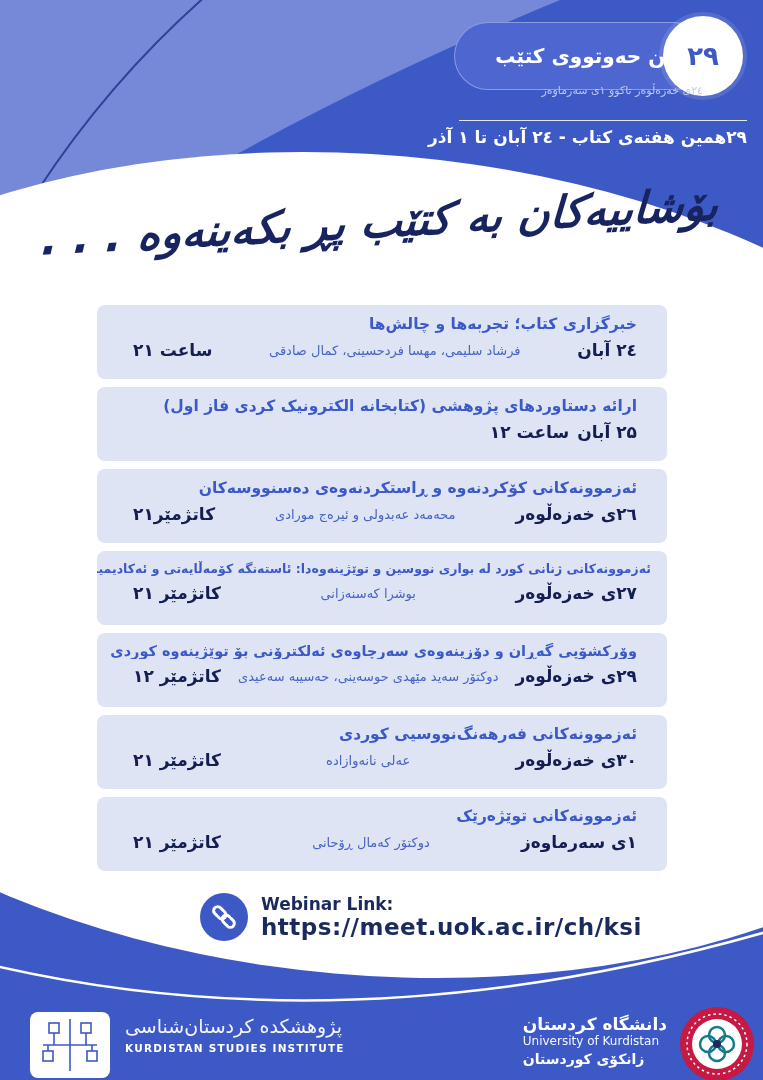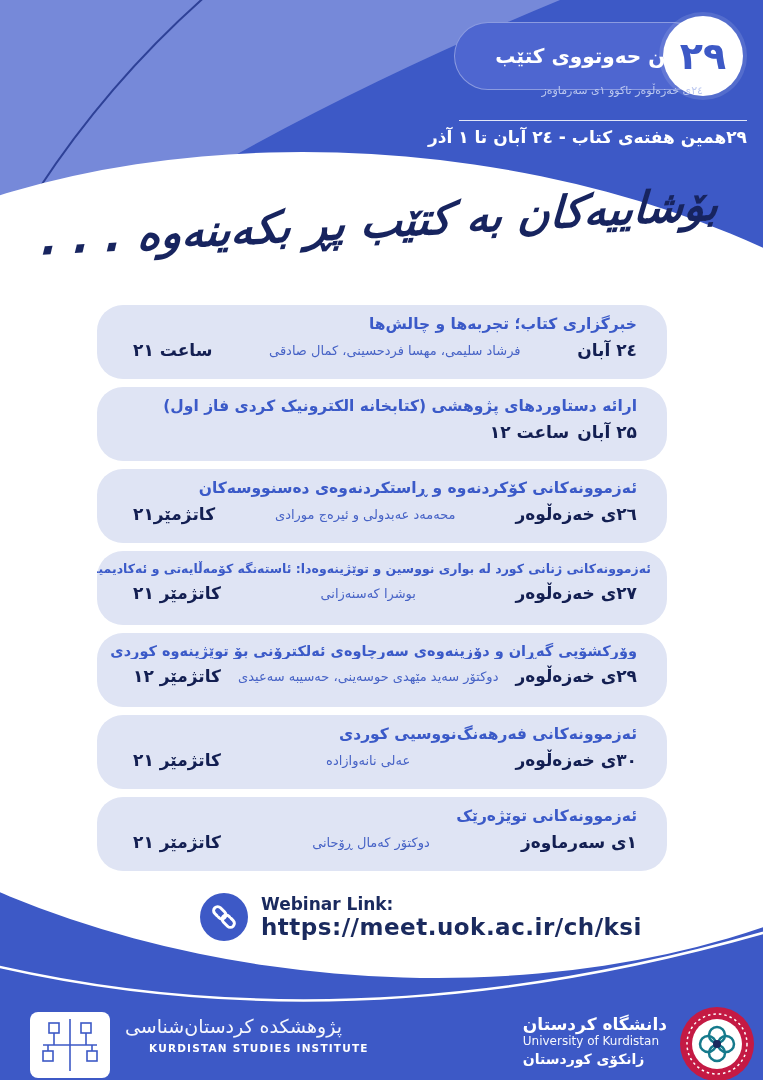--- a/index.html
+++ b/index.html
@@ -9,36 +9,36 @@
 
   
   .header{position:absolute; top:0; right:0; width:340px; z-index:3;}
   .header-pill{position:absolute; top:22px; right:55px; width:252px; height:66px;
     background:#4e66d0; border:1px solid rgba(255,255,255,.35); border-radius:34px;
     display:flex; align-items:center; justify-content:center;}
   .header-pill .t{color:#fff; font-weight:bold; font-size:20px; padding-left:46px; white-space:nowrap;}
   .num-circle{position:absolute; top:16px; right:20px; width:80px; height:80px; border-radius:50%;
     background:#fff; display:flex; align-items:center; justify-content:center;
     box-shadow:0 0 0 4px rgba(255,255,255,.12);}
-  .num-circle .n{color:#3d59c6; font-weight:bold; font-size:38px; line-height:1;}
+  .num-circle .n{color:#3d59c6; font-weight:bold; font-size:26px; line-height:1;}
   .header-sub{position:absolute; top:84px; right:60px; width:252px; text-align:right;
     color:#bdc9f0; font-size:11px; white-space:nowrap;}
   .header-rule{position:absolute; top:120px; right:16px; width:288px; height:1px; background:rgba(255,255,255,.85);}
   .header-line2{position:absolute; top:127px; right:16px; width:288px; text-align:center;
     color:#fff; font-weight:bold; font-size:17px; white-space:nowrap;}
 
   
   .slogan{position:absolute; top:196px; left:30px; width:700px; z-index:2;
     text-align:center; direction:rtl; color:#17245f; font-weight:bold; font-style:italic;
     font-size:44px; transform:rotate(-3deg) skewX(-6deg); letter-spacing:1px; white-space:nowrap;}
 
   
   .events{position:absolute; top:305px; left:97px; width:570px; z-index:2;
     display:flex; flex-direction:column; gap:8px; direction:rtl;}
-  .event-card{height:74px; background:#dfe4f4; border-radius:26px; box-sizing:border-box;
+  .event-card{height:74px; background:#dfe4f4; border-radius:8px; box-sizing:border-box;
     display:flex; flex-direction:column; justify-content:flex-start;}
   .ev-title{padding:10px 30px 0 16px; text-align:right; color:#3b5ac8; font-weight:bold;
     font-size:15.5px; white-space:nowrap; overflow:hidden;}
   .event-card:nth-child(4) .ev-title{font-size:12.5px; padding-right:16px;}
   .event-card:nth-child(5) .ev-title{font-size:14.5px;}
   .ev-row{display:flex; align-items:center; padding:7px 30px 0 36px; gap:8px;}
   .ev-date{color:#131f52; font-weight:bold; font-size:17px; white-space:nowrap;}
   .ev-speakers{flex:1; text-align:center; color:#4763c6; font-size:13px; white-space:nowrap; overflow:hidden;}
   .ev-time{color:#131f52; font-weight:bold; font-size:17px; white-space:nowrap;}
 
@@ -49,21 +49,21 @@
   .webinar-text{display:flex; flex-direction:column;}
   .webinar-label{color:#1a2a5e; font-weight:bold; font-size:17px;}
   .webinar-url{color:#1a2a5e; font-weight:bold; font-size:23px; letter-spacing:.5px;}
 
   
   .ksi-logo{position:absolute; left:30px; top:1012px; width:80px; height:66px; background:#fff;
     border-radius:8px; z-index:2; display:flex; align-items:center; justify-content:center;}
   .ksi-text{position:absolute; left:125px; top:1014px; z-index:2; color:#fff; text-align:left;}
   .ksi-l1{font-weight:bold; font-size:15px; line-height:1.35;}
   .ksi-l2{font-size:19px; line-height:1.35; opacity:.95;}
-  .ksi-l3{font-weight:bold; font-size:10.5px; letter-spacing:1.2px; line-height:1.6;margin-left:24px;}
+  .ksi-l3{font-weight:bold; font-size:10.5px; letter-spacing:1.2px; line-height:1.6;}
   .uok-text{position:absolute; right:96px; top:1014px; z-index:2; color:#fff; text-align:left;}
   .uok-l1{font-weight:bold; font-size:17px; line-height:1.2;}
   .uok-l2{font-size:12px; line-height:1.3; opacity:.95;}
   .uok-l3{font-weight:bold; font-size:14px; line-height:1.3;}
   .uok-logo{position:absolute; right:8px; top:1006px; z-index:2;}
 </style>
 </head>
 <body>
 
 <div class="poster" dir="rtl">

